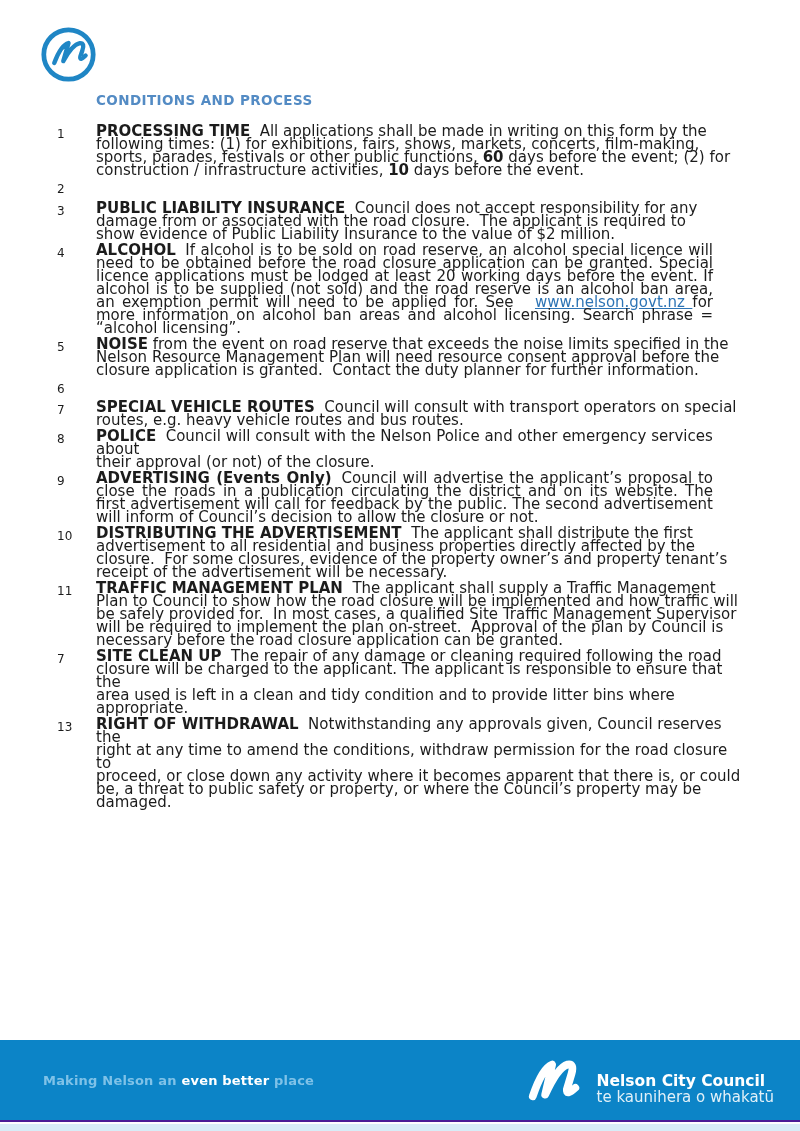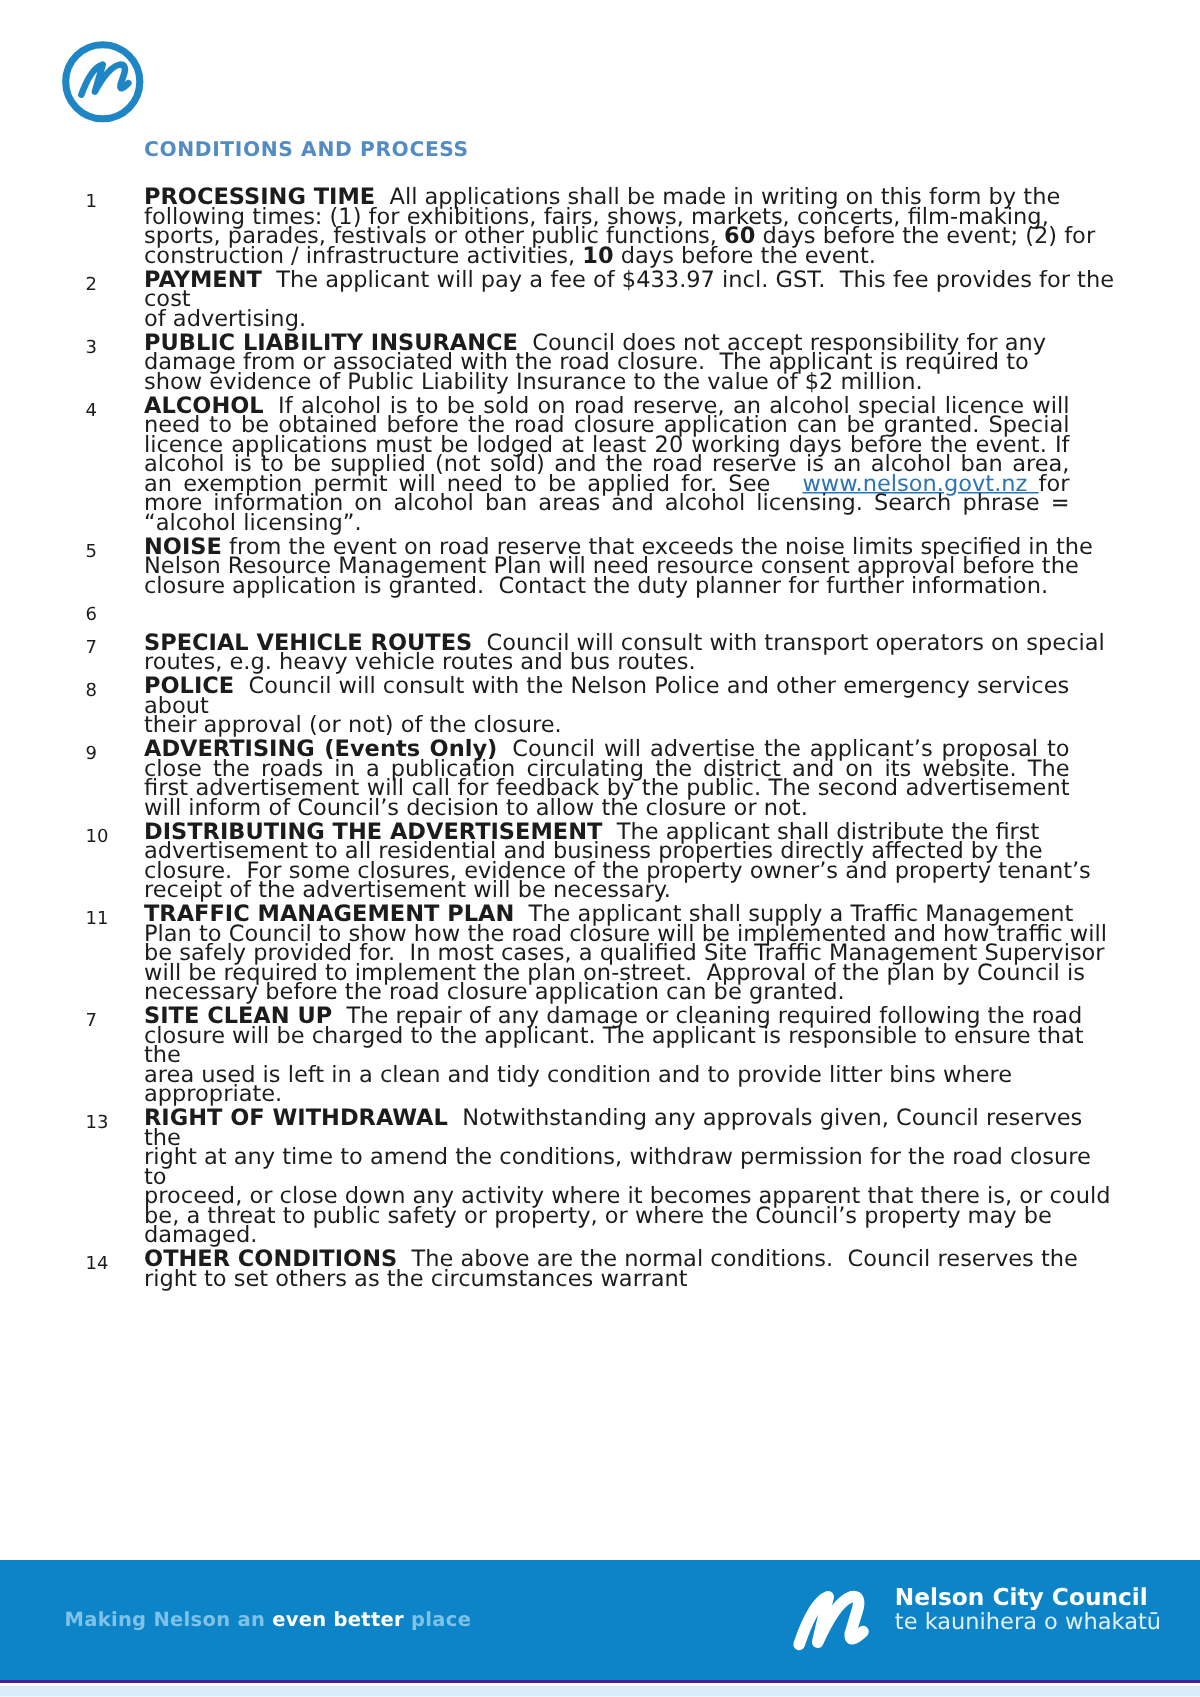--- a/index.html
+++ b/index.html
@@ -76,21 +76,21 @@
     width:800px;height:7px;
     background:#d8edf7;
   }
   .tagline{
     font-size:13px;
     font-weight:bold;
     color:#7fc2e8;
     letter-spacing:.2px;
   }
   .tagline .tag-bold{color:#ffffff;}
-  .council{display:flex;align-items:flex-start;gap:10px;}
+  .council{display:flex;align-items:flex-end;gap:10px;}
   .council svg{display:block;}
   .council-name{
     color:#ffffff;font-weight:bold;font-size:15.5px;line-height:18px;
   }
   .council-maori{
     color:rgba(255,255,255,.88);font-size:15px;line-height:14px;
   }
 </style>
 </head>
 <body>
@@ -110,22 +110,20 @@
   <div class="cond-row">
     <div class="cond-num">1</div>
     <div class="cond-body"><b class="cond-title">PROCESSING TIME</b><span>  All applications shall be made in writing on this form by the
 following times: (1) for exhibitions, fairs, shows, markets, concerts, film-making,
 sports, parades, festivals or other public functions, </span><b>60</b><span> days before the event; (2) for
 construction / infrastructure activities, </span><b>10</b><span> days before the event.</span></div>
   </div>
 
   <div class="cond-row">
     <div class="cond-num">2</div>
-    <div class="cond-body"><b class="cond-title">PAYMENT</b><span>  The applicant will pay a fee of $433.97 incl. GST.  This fee provides for the cost
-of advertising.</span></div>
   </div>
 
   <div class="cond-row">
     <div class="cond-num">3</div>
     <div class="cond-body"><b class="cond-title">PUBLIC LIABILITY INSURANCE</b><span>  Council does not accept responsibility for any
 damage from or associated with the road closure.  The applicant is required to
 show evidence of Public Liability Insurance to the value of $2 million.</span></div>
   </div>
 
   <div class="cond-row">
@@ -187,25 +185,20 @@
 
   <div class="cond-row">
     <div class="cond-num">13</div>
     <div class="cond-body"><b class="cond-title">RIGHT OF WITHDRAWAL</b><span>  Notwithstanding any approvals given, Council reserves the
 right at any time to amend the conditions, withdraw permission for the road closure to
 proceed, or close down any activity where it becomes apparent that there is, or could
 be, a threat to public safety or property, or where the Council’s property may be
 damaged.</span></div>
   </div>
 
-  <div class="cond-row">
-    <div class="cond-num">14</div>
-    <div class="cond-body"><b class="cond-title">OTHER CONDITIONS</b><span>  The above are the normal conditions.  Council reserves the
-right to set others as the circumstances warrant</span></div>
-  </div>
 </div>
   </div>
 
   <div class="footer">
     <div class="tagline"><span>Making Nelson an </span><span class="tag-bold">even better</span><span> place</span></div>
     <div class="council">
       <svg width="62" height="48" viewBox="0 0 80 62">
         <path d="M10 52 Q22 16 35 11 L26 50 Q42 15 55 11 Q64 9.5 60 23 L54 43 Q53 52 65 41" fill="none" stroke="#ffffff" stroke-width="10" stroke-linecap="round" stroke-linejoin="round"></path>
       </svg>
       <div class="council-text">

